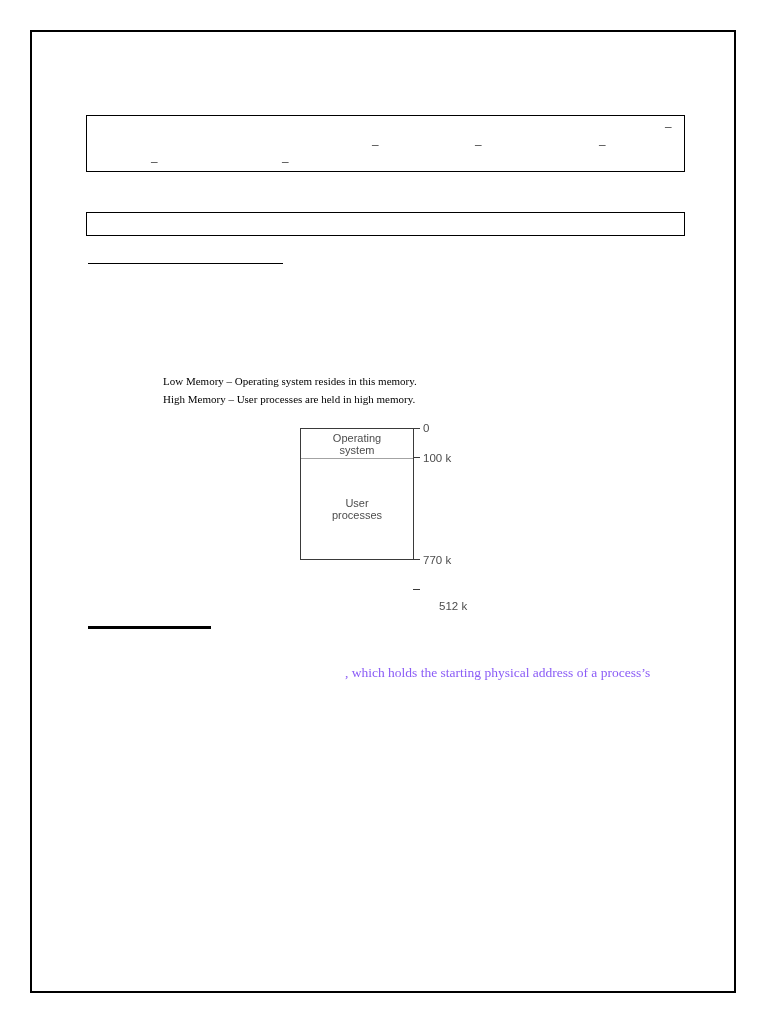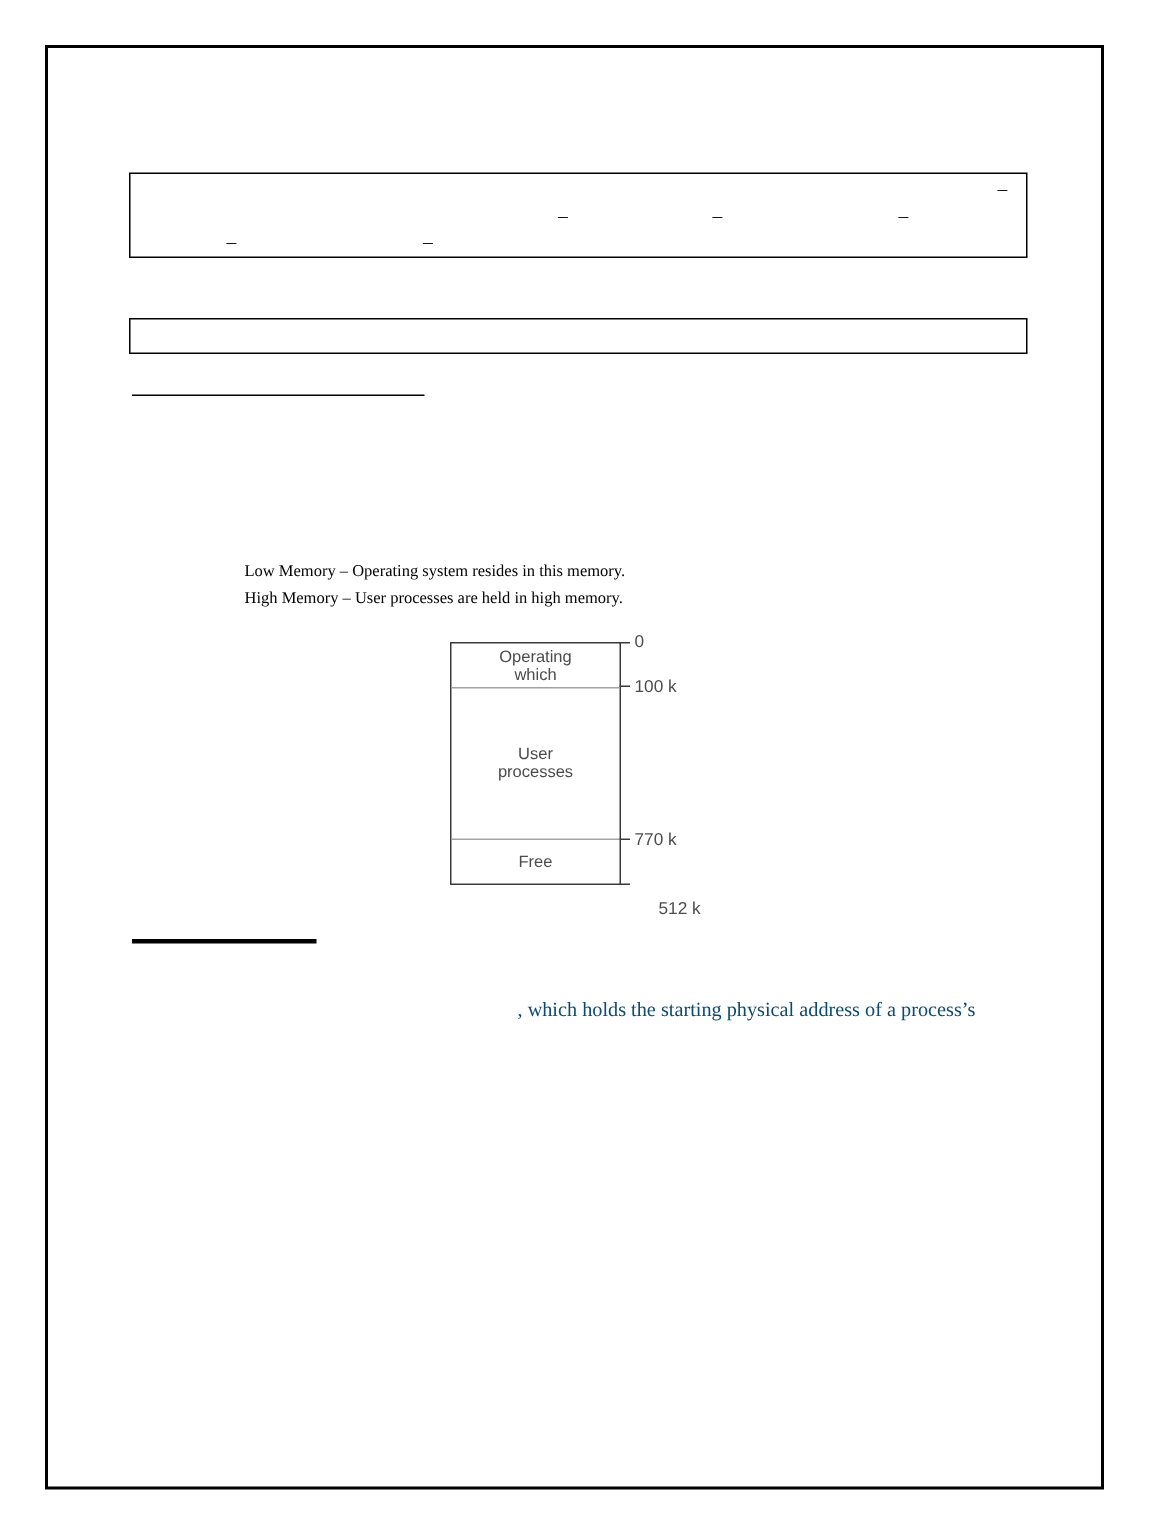--- a/index.html
+++ b/index.html
@@ -133,21 +133,21 @@
     width: 123px;
     height: 3px;
     background: #000000;
   }
   .body-fragment {
     position: absolute;
     left: 345px;
     top: 664px;
     font-size: 13.5px;
     line-height: 17px;
-    color: #0c4a6e;
+    color: #8b5cf6;
     white-space: nowrap;
   }
 </style>
 </head>
 <body>
 
 <div class="page-border"></div>
 
 <div class="outline-box box-top">
   <span class="dash-mark d1">–</span>
@@ -162,27 +162,24 @@
 
 <div class="heading-underline"></div>
 
 <div class="notes">
   <div>Low Memory – Operating system resides in this memory.</div>
   <div>High Memory – User processes are held in high memory.</div>
 </div>
 
 <div class="mem-diagram">
   <div class="mem-block mem-block-os">
-    <span class="mem-label">Operating which</span>
+    <span class="mem-label">Operating system</span>
   </div>
   <div class="mem-block mem-block-user">
     <span class="mem-label">User processes</span>
-  </div>
-  <div class="mem-block mem-block-free">
-    <span class="mem-label">Free</span>
   </div>
 </div>
 
 <div class="tick-line t1"></div>
 <div class="tick-line t2"></div>
 <div class="tick-line t3"></div>
 <div class="tick-line t4"></div>
 
 <span class="tick-label tl1">0</span>
 <span class="tick-label tl2">100 k</span>

